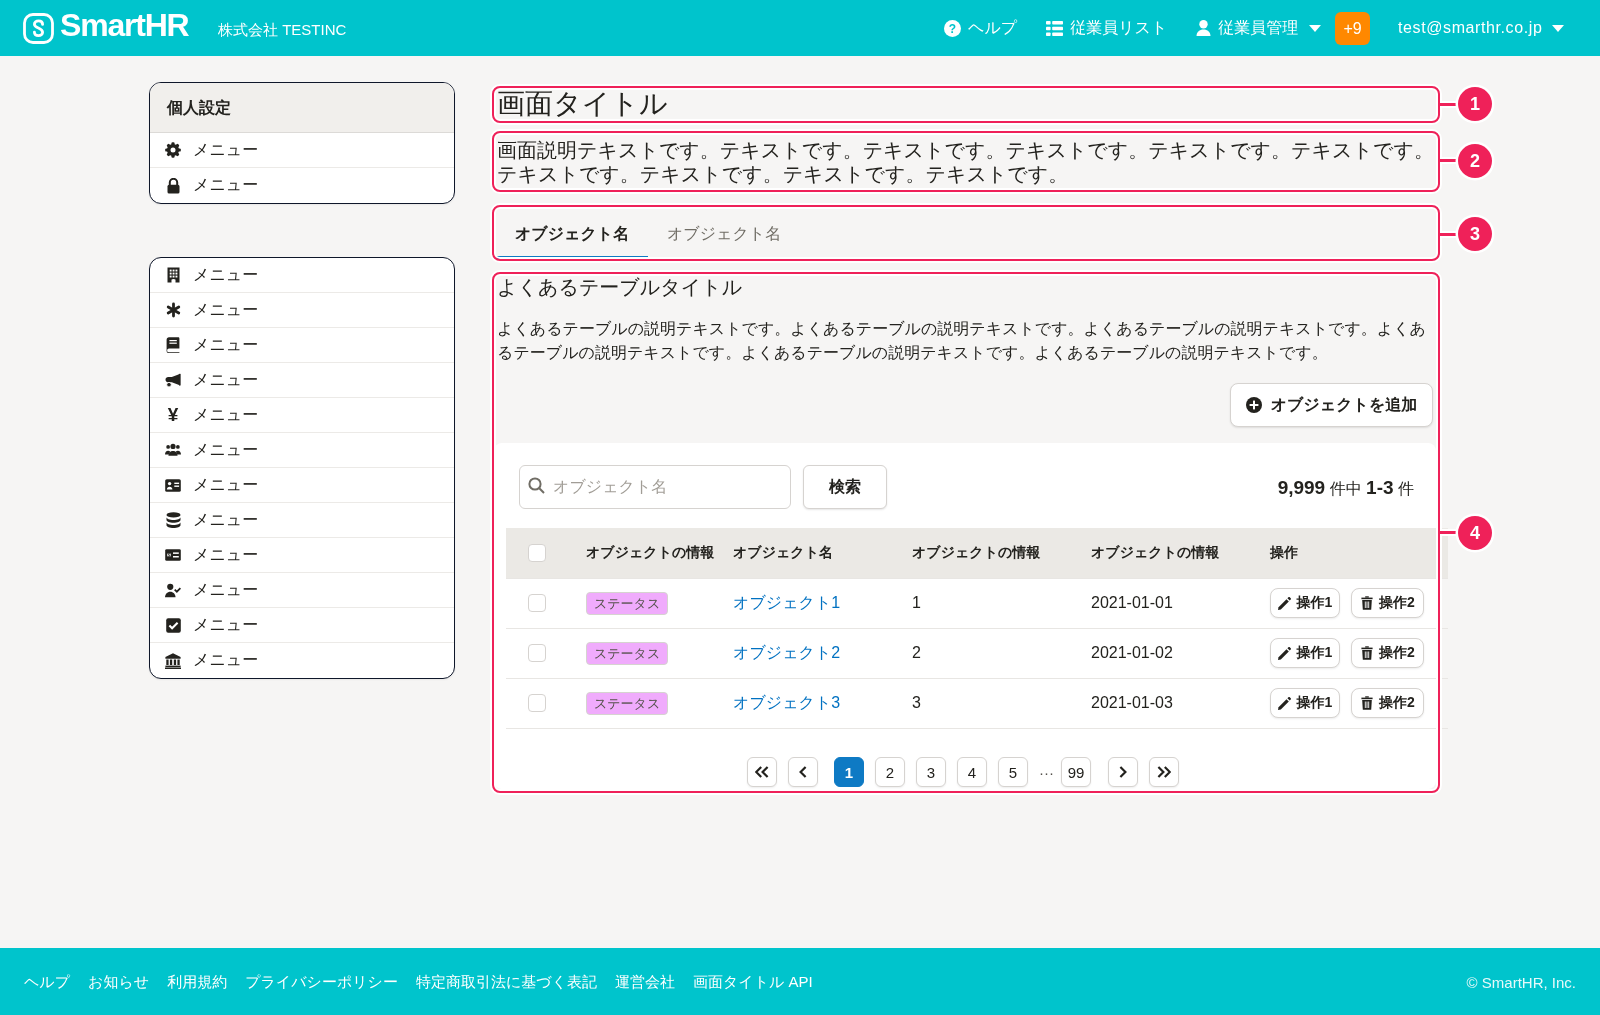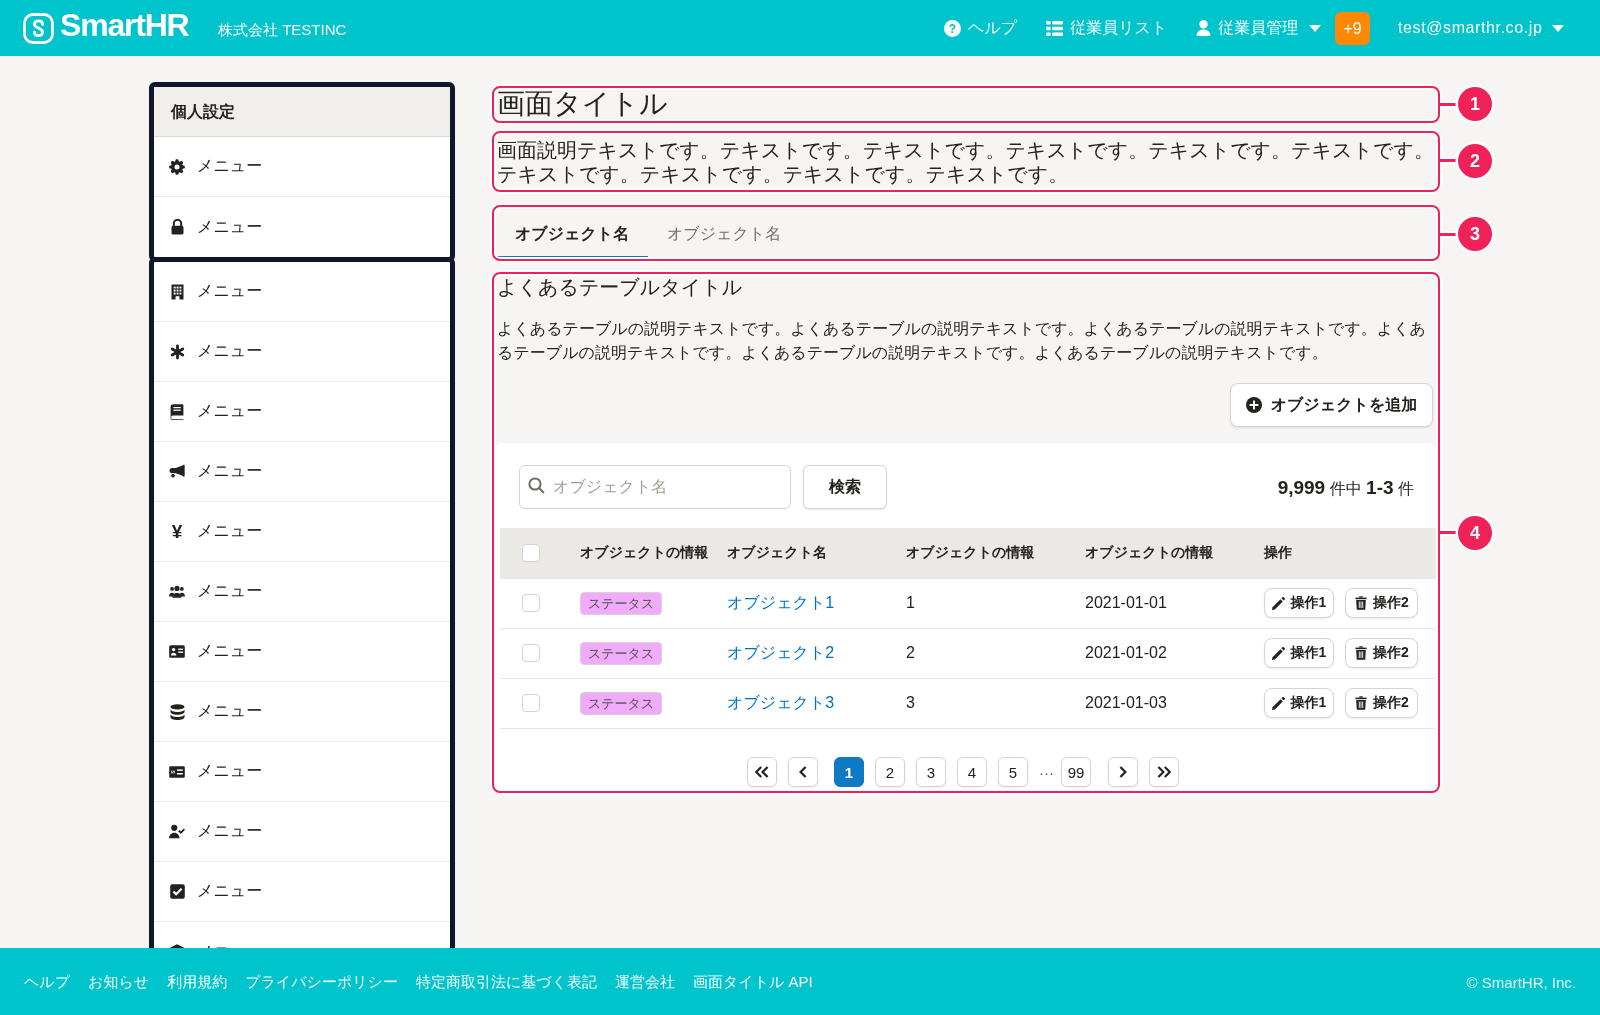--- a/index.html
+++ b/index.html
@@ -19,23 +19,23 @@
 .company { position:absolute; left:218px; top:21px; font-size:15px; color:#fff; }
 .hnav { position:absolute; top:0; height:56px; display:flex; align-items:center; color:#fff; font-size:16px; }
 .hitem { display:flex; align-items:center; }
 
 
 .footer { position:absolute; left:0; top:948px; width:1600px; height:67px; background:#00c4cc; color:#fff; font-size:15px; }
 .flinks { position:absolute; left:24px; top:25px; display:flex; gap:18px; white-space:nowrap; }
 .fcopy { position:absolute; right:24px; top:26px; color:rgba(255,255,255,0.9); }
 
 
-.card { position:absolute; left:149px; width:306px; background:#fff; border:5px solid #0f172a; border-radius:6px; box-shadow:0 1px 2px rgba(0,0,0,0.06); overflow:hidden; }
+.card { position:absolute; left:149px; width:306px; background:#fff; border:1px solid #0f172a; border-radius:12px; box-shadow:0 1px 2px rgba(0,0,0,0.06); overflow:hidden; }
 .card-h { height:50px; background:#f1efec; border-bottom:1px solid #dcdad7; font-weight:bold; font-size:16px; line-height:49px; padding-left:17px; }
-.mrow { height:60px; display:flex; align-items:center; padding-left:15px; border-bottom:1px solid #eceae7; font-size:16px; }
+.mrow { height:35px; display:flex; align-items:center; padding-left:15px; border-bottom:1px solid #eceae7; font-size:16px; }
 .mrow:last-child { border-bottom:none; }
 .mico { width:16px; height:16px; margin-right:12px; flex:none; display:flex; align-items:center; justify-content:center; }
 .mico svg { display:block; }
 
 
 .h1 { position:absolute; left:497px; top:88px; font-size:28px; line-height:32px; font-weight:normal; color:#23221e; }
 .desc { position:absolute; left:497px; top:138px; width:937px; font-size:20px; line-height:24px; color:#23221e; }
 .tabbar { position:absolute; left:496px; top:210px; width:941px; height:49px; border-bottom:1px solid #d6d3d0; }
 .tab1 { position:absolute; left:0; top:0; width:152px; height:49px; text-align:center; font-size:16px; font-weight:bold; line-height:47px; border-bottom:3px solid #0e7ac4; }
 .tab2 { position:absolute; left:152px; top:0; width:152px; height:49px; text-align:center; font-size:16px; color:#706d65; line-height:47px; }
@@ -43,21 +43,21 @@
 .sec-desc { position:absolute; left:497px; top:317px; width:937px; font-size:16px; line-height:24px; }
 .add-btn { position:absolute; left:1230px; top:383px; width:203px; height:44px; background:#fff; border:1px solid #d6d3d0; border-radius:8px; box-shadow:0 1px 2px rgba(0,0,0,0.1); display:flex; align-items:center; justify-content:center; gap:9px; font-size:16px; font-weight:bold; }
 
 .panel { position:absolute; left:494px; top:443px; width:942px; height:346px; background:#fff; border-radius:8px; }
 .search-input { position:absolute; left:25px; top:22px; width:272px; height:44px; background:#fff; border:1px solid #d6d3d0; border-radius:6px; }
 .search-ph { position:absolute; left:59px; top:34px; font-size:16px; color:#a19d96; }
 .search-btn { position:absolute; left:309px; top:22px; width:84px; height:44px; background:#fff; border:1px solid #d6d3d0; border-radius:6px; box-shadow:0 1px 2px rgba(0,0,0,0.1); font-size:16px; font-weight:bold; text-align:center; line-height:42px; }
 .count { position:absolute; right:22px; top:34px; font-size:16px; }
 .count b { font-size:19px; }
 
-table.tbl { position:absolute; left:6px; top:85px; width:942px; border-collapse:collapse; table-layout:fixed; }
+table.tbl { position:absolute; left:12px; top:85px; width:942px; border-collapse:collapse; table-layout:fixed; }
 table.tbl th { background:#ebe9e5; height:50px; font-size:14px; text-align:left; font-weight:bold; padding:0 0 0 16px; }
 table.tbl td { height:50px; border-top:1px solid #e8e6e3; padding:0 0 0 16px; font-size:16px; }
 table.tbl tr.last td { border-bottom:1px solid #e8e6e3; }
 .cb { width:18px; height:18px; background:#fff; border:1px solid #d6d3d0; border-radius:4px; }
 .pill { display:inline-block; padding:0 7px; height:23px; line-height:21px; border:1px solid #d6d3d0; border-radius:4px; font-size:13px; color:#55524c; background:#f0abfc; }
 a.lnk { color:#0071c1; text-decoration:none; }
 .opbtn { display:inline-flex; align-items:center; justify-content:center; gap:6px; height:30px; background:#fff; border:1px solid #d6d3d0; border-radius:8px; font-size:14px; font-weight:bold; box-shadow:0 1px 2px rgba(0,0,0,0.08); }
 
 .pager { position:absolute; left:0; top:314px; width:942px; display:flex; justify-content:flex-start; padding-left:253px; align-items:center; gap:11px; }
 .pg { width:30px; height:30px; border:1px solid #d6d3d0; border-radius:6px; background:#fff; display:flex; align-items:center; justify-content:center; font-size:15px; box-shadow:0 1px 2px rgba(0,0,0,0.07); }

